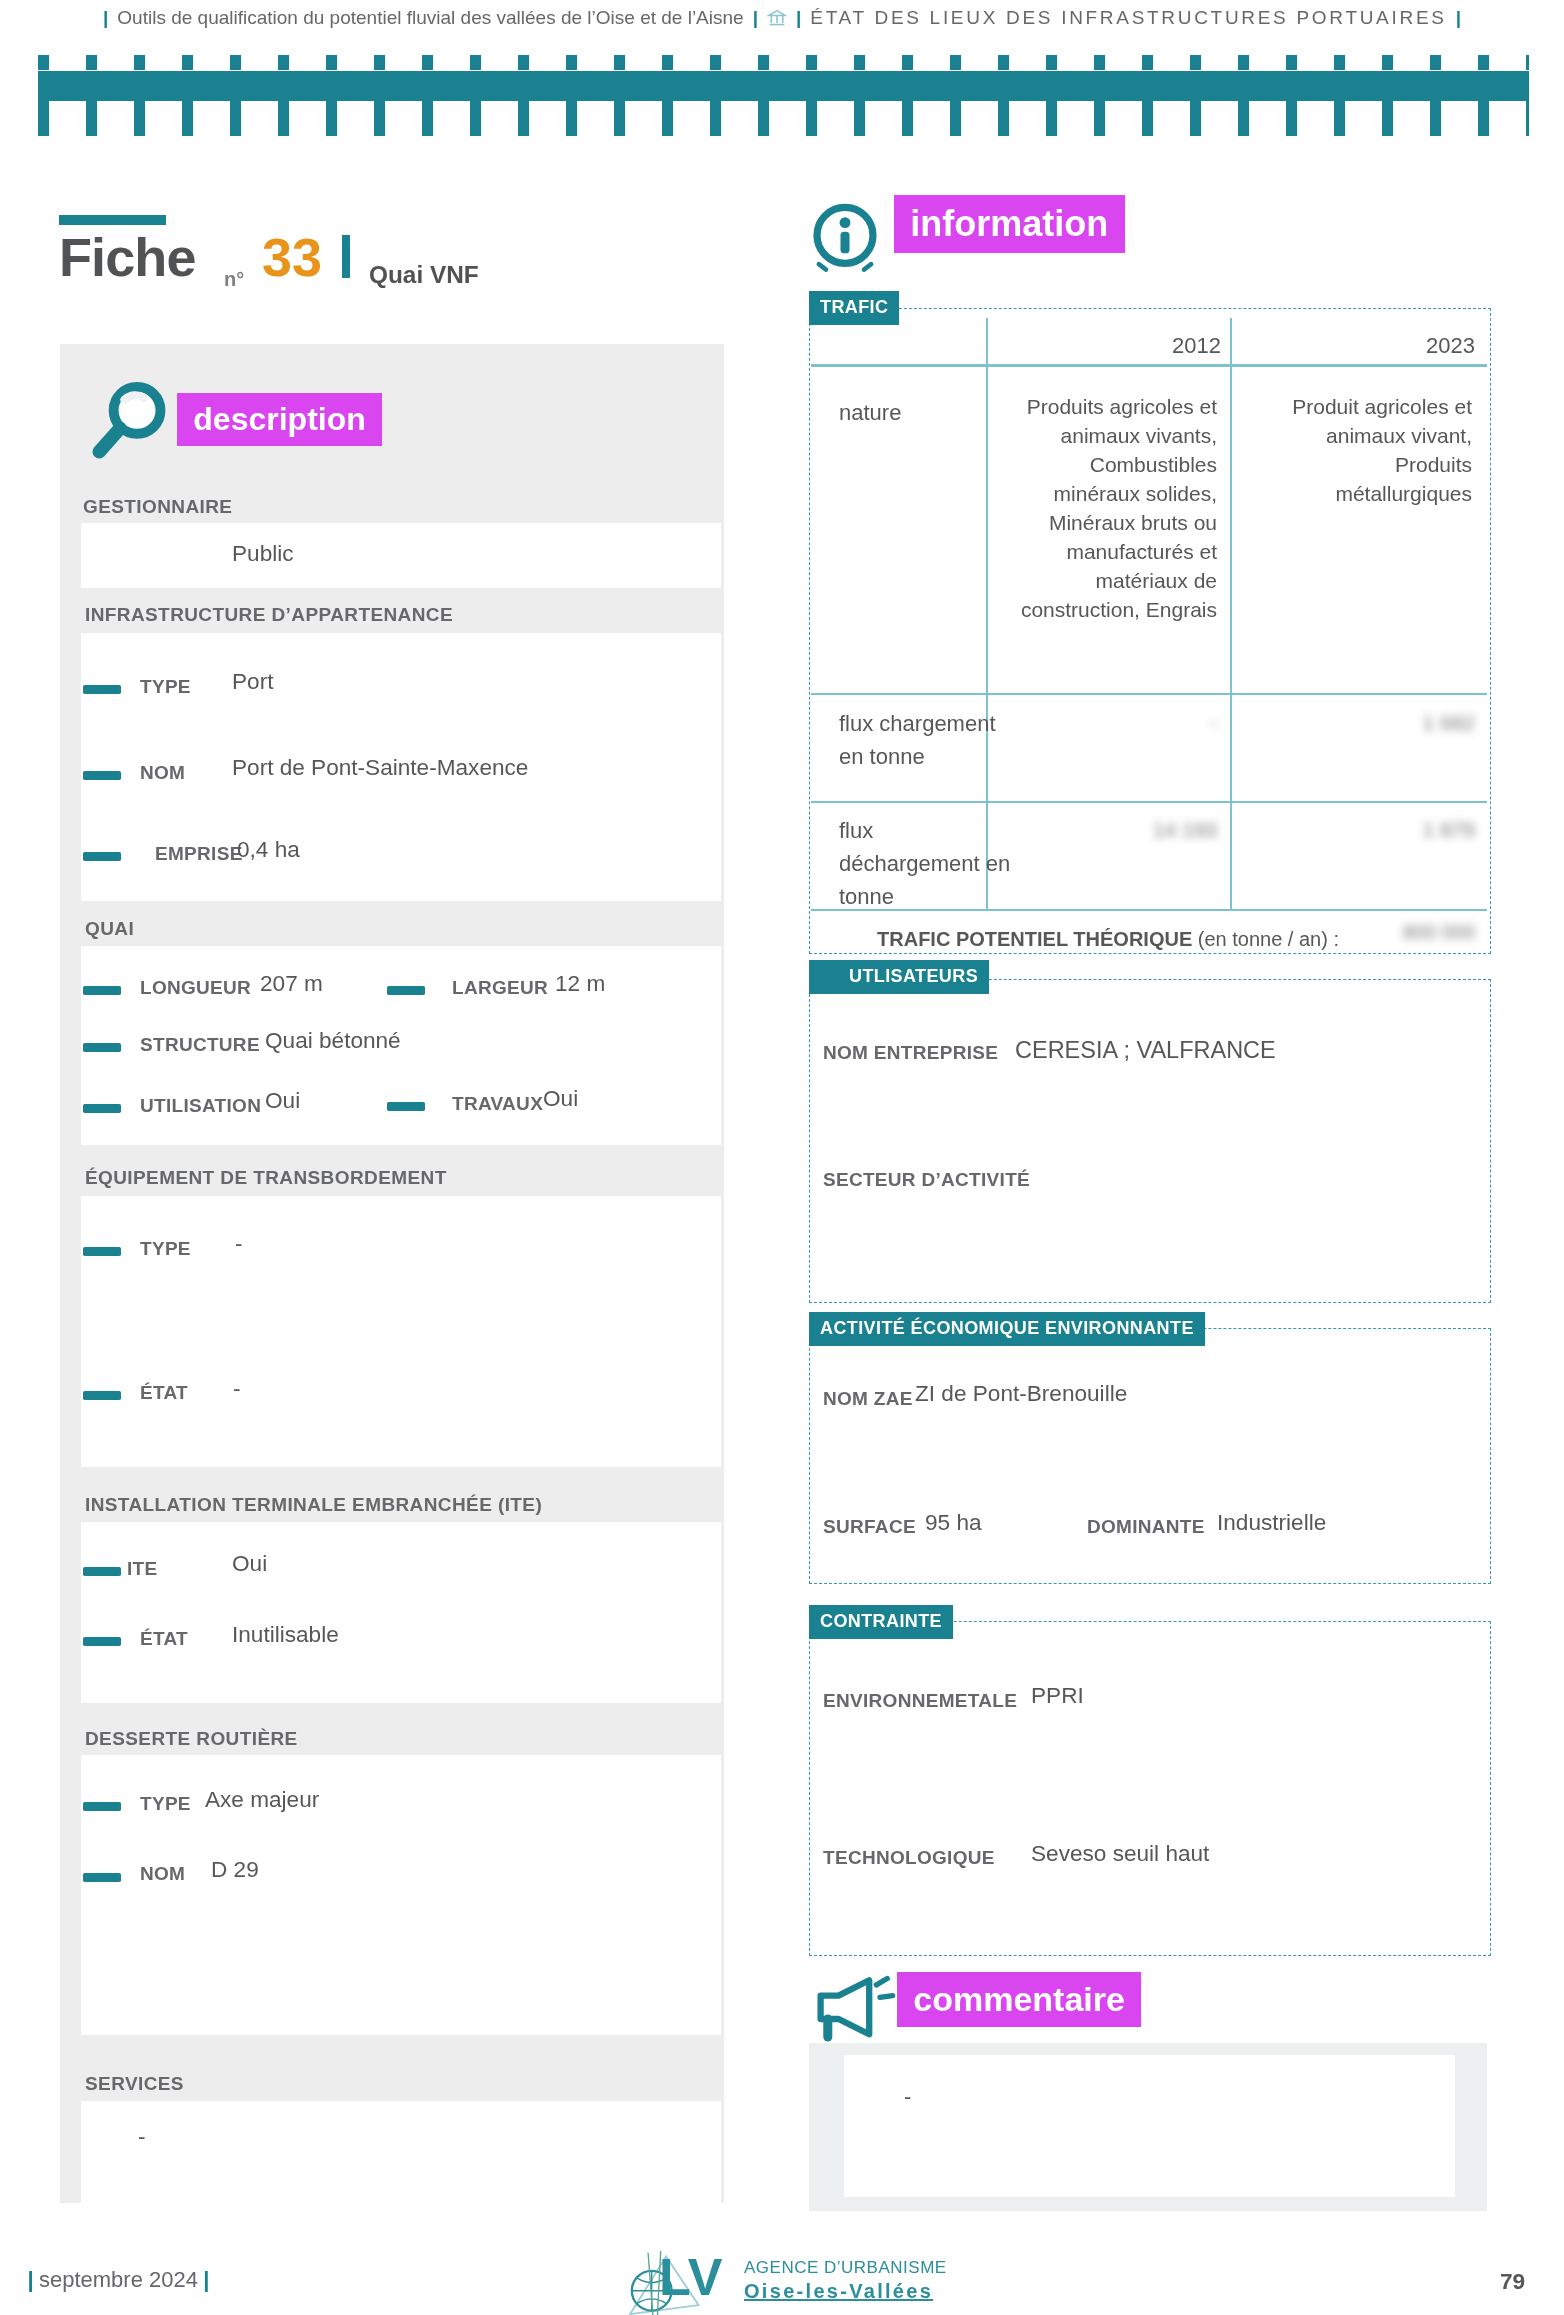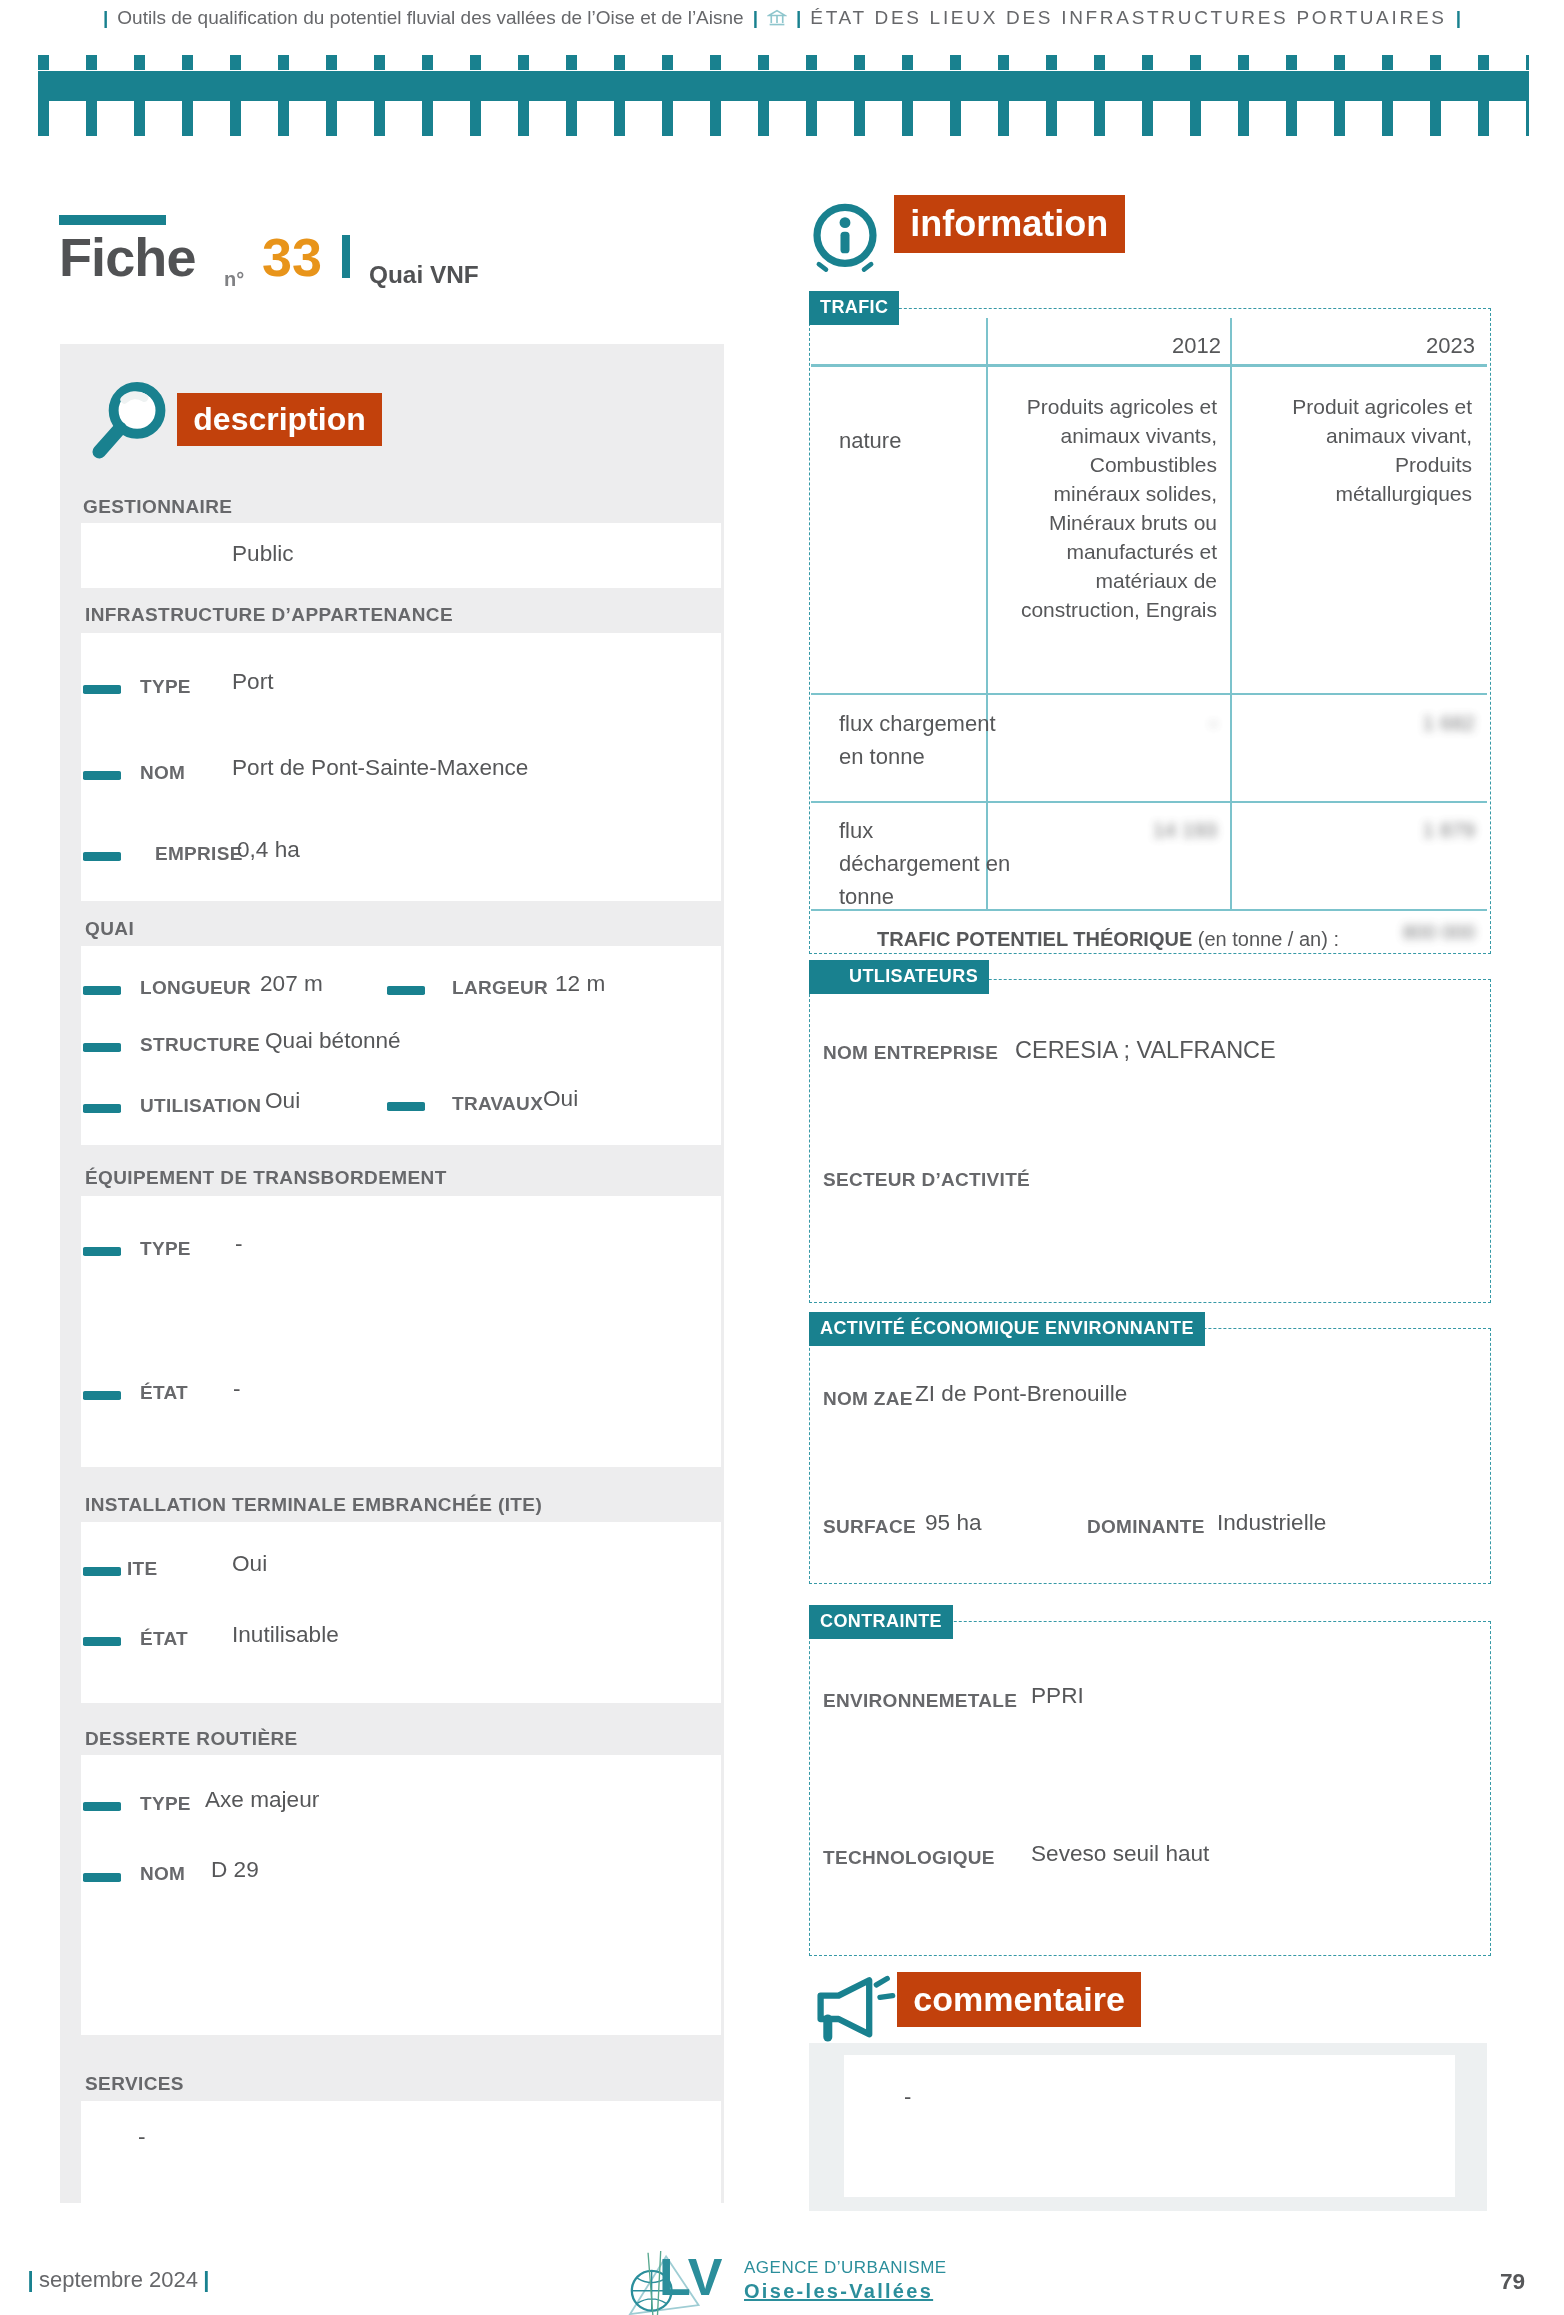--- a/index.html
+++ b/index.html
@@ -24,21 +24,21 @@
   .t-sep{position:absolute;left:342px;top:235px;width:8.1px;height:43px;background:#19818f;}
   .t-sub{position:absolute;left:369px;top:261px;font-size:24.4px;font-weight:bold;color:#515254;}
   
   .left-panel{position:absolute;left:60px;top:344px;width:664px;height:1859px;background:#ededee;}
   .whitebox{position:absolute;background:#ffffff;}
   .seclabel{position:absolute;font-size:19px;font-weight:bold;color:#67686b;letter-spacing:0.4px;}
   .dash{position:absolute;width:38px;height:9px;background:#19818f;border-radius:1.8px;}
   .flabel{position:absolute;font-size:19px;font-weight:bold;color:#67686b;letter-spacing:0.3px;}
   .fval{position:absolute;font-size:22.6px;color:#565759;}
   
-  .bigtag{position:absolute;background:#c2410c;color:#fff;font-weight:bold;
+  .bigtag{position:absolute;background:#d946ef;color:#fff;font-weight:bold;
           padding:8.1px 16.3px;white-space:nowrap;}
   .tag{position:absolute;background:#19818f;color:#fff;font-weight:bold;font-size:18px;
        padding:6.3px 11px;white-space:nowrap;letter-spacing:0.4px;z-index:3;}
   .dashedbox{position:absolute;border:1.8px dashed #3699a6;}
   .tline{position:absolute;background:#7cc3cc;}
   .cellr{position:absolute;text-align:right;font-size:21px;color:#565759;line-height:1.38;}
   .rowlab{position:absolute;font-size:22px;color:#565759;line-height:1.5;}
   .blurval{filter:blur(4.5px);opacity:.8;}
   .just{text-align:justify;}
   
@@ -168,21 +168,21 @@
   <div class="tline" style="left:986px;top:318px;width:1.8px;height:593px;"></div>
   <div class="tline" style="left:1230px;top:318px;width:1.8px;height:593px;"></div>
   <div class="tline" style="left:811px;top:364px;width:676px;height:2.7px;"></div>
   <div class="tline" style="left:811px;top:693px;width:676px;height:1.8px;"></div>
   <div class="tline" style="left:811px;top:801px;width:676px;height:1.8px;"></div>
   <div class="tline" style="left:811px;top:909px;width:676px;height:1.8px;"></div>
 
   <div class="cellr" style="left:1040px;top:331px;width:181px;font-size:22px;">2012</div>
   <div class="cellr" style="left:1294px;top:331px;width:181px;font-size:22px;">2023</div>
 
-  <div class="rowlab" style="left:839px;top:396px;margin-top:28px;">nature</div>
+  <div class="rowlab" style="left:839px;top:396px;">nature</div>
   <div class="cellr" style="left:1266px;top:393px;width:206px;">Produit agricoles et animaux vivant, Produits métallurgiques</div>
   <div class="cellr" style="left:1002px;top:393px;width:215px;">Produits agricoles et animaux vivants, Combustibles minéraux solides, Minéraux bruts ou manufacturés et matériaux de construction, Engrais</div>
 
   <div class="rowlab" style="left:839px;top:707px;width:163px;">flux chargement en tonne</div>
   <div class="cellr blurval" style="left:1040px;top:709px;width:177px;">-</div>
   <div class="cellr blurval" style="left:1294px;top:709px;width:181px;">1 682</div>
 
   <div class="rowlab" style="left:839px;top:814px;width:172px;">flux déchargement en tonne</div>
   <div class="cellr blurval" style="left:1040px;top:816px;width:177px;">14 193</div>
   <div class="cellr blurval" style="left:1294px;top:816px;width:181px;">1 879</div>

